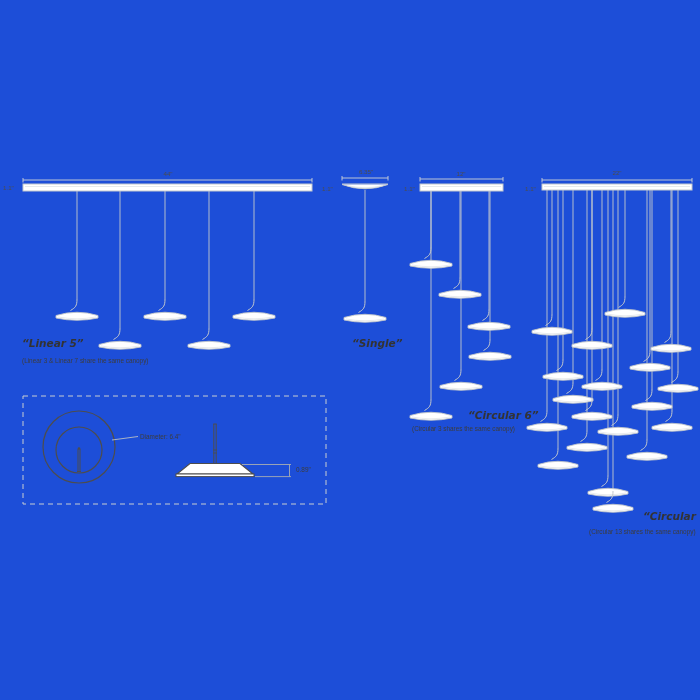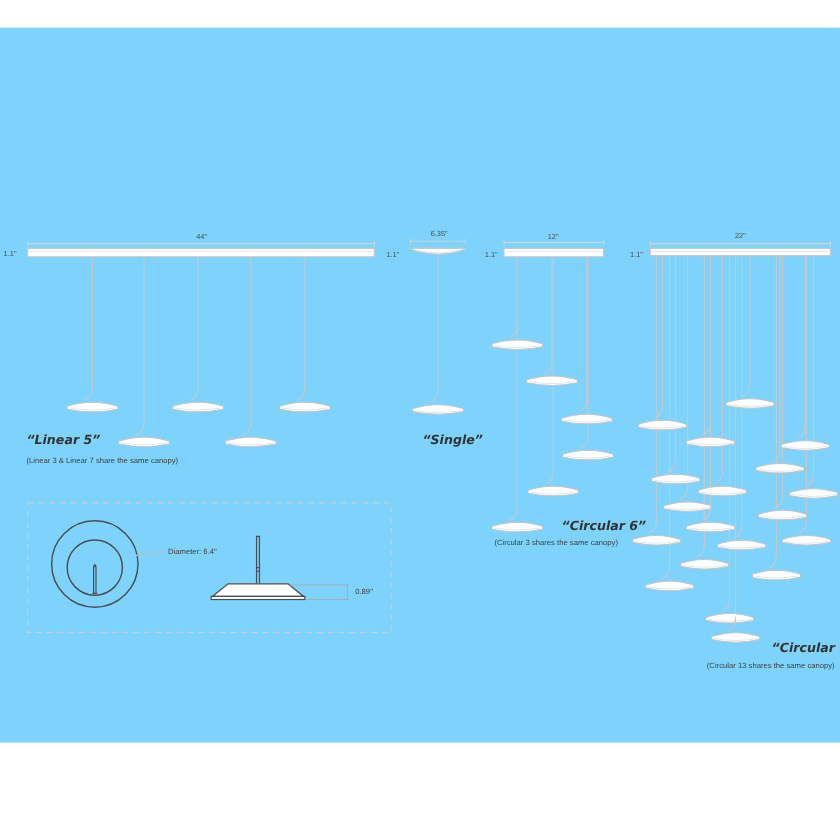--- a/index.html
+++ b/index.html
@@ -1,17 +1,17 @@
 <!DOCTYPE html>
 <html><head>
 <meta charset="utf-8">
 <style>
   html,body{margin:0;padding:0;background:#ffffff;}
-  .canvas{position:relative;width:700px;height:596px;background:#7dd3fc;overflow:hidden;
-          font-family:"Liberation Sans", sans-serif;margin-top:23px;}
+  .canvas{position:relative;width:700px;height:700px;background:#1d4ed8;overflow:hidden;
+          font-family:"Liberation Sans", sans-serif;}
   svg{display:block;}
   .t-dim{font:6.2px "Liberation Sans", sans-serif;fill:#4d4d4d;}
   .t-name{font:italic 600 10.5px "DejaVu Sans", sans-serif;fill:#333333;}
   .t-note{font:6.4px "Liberation Sans", sans-serif;fill:#3d3d3d;}
 </style>
 </head>
 <body>
 
 <div class="canvas">
   <svg id="drawing" width="700" height="700" viewBox="0 0 700 700">

